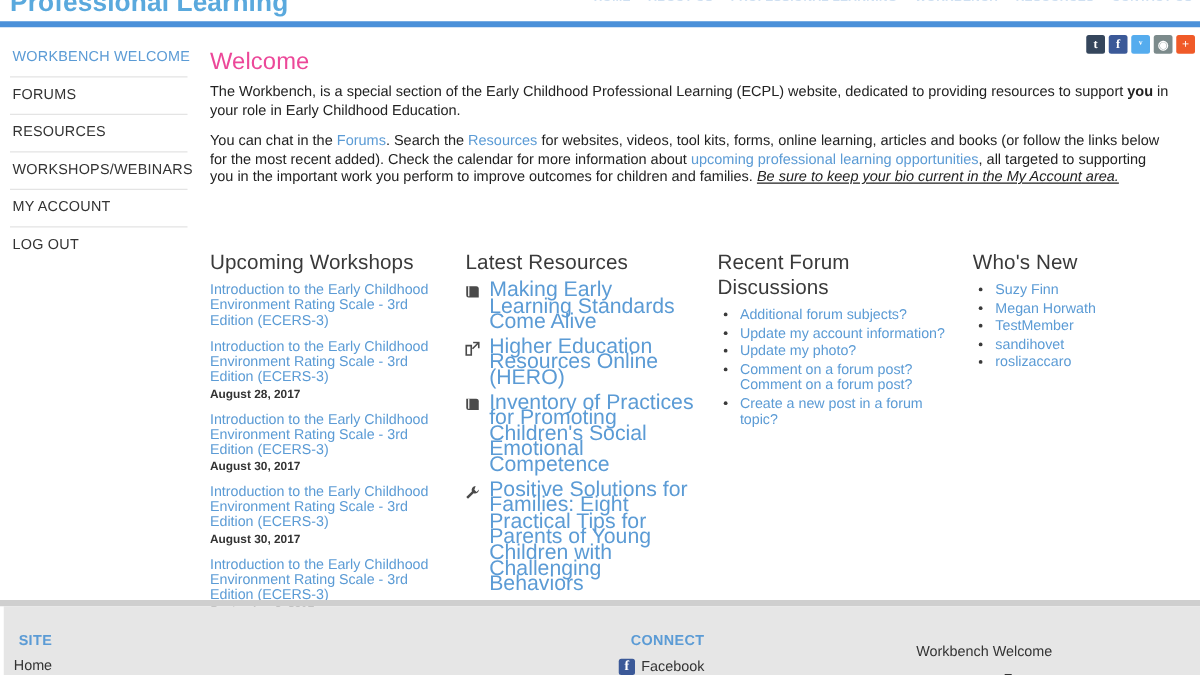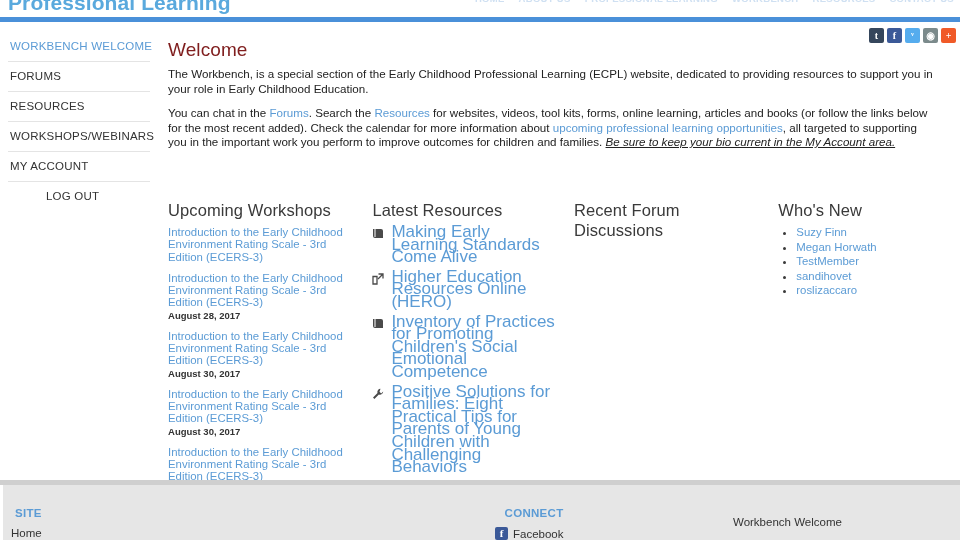--- a/index.html
+++ b/index.html
@@ -44,21 +44,21 @@
   
   .sidebar {
     position: absolute; left: 0; top: 0; width: 158px; padding: 10px 8px 0 8px;
   }
   .side-item {
     font-size: 11.5px; letter-spacing: .2px; color: #333333;
     padding: 8px 2px 9px 2px; border-bottom: 1px solid #e4e4e4;
     text-transform: uppercase; cursor: pointer; white-space: nowrap;
   }
   .side-item.active { color: #5b9bd5; }
-  .side-item:last-child { border-bottom: none; margin-left: 36px; }
+  .side-item:last-child { border-bottom: none; }
 
   
   .social {
     position: absolute; right: 4px; top: 6px;
     display: flex; gap: 3px;
   }
   .social i {
     width: 15px; height: 15px; border-radius: 2px;
     display: flex; align-items: center; justify-content: center;
     color: #ffffff; font-style: normal; font-size: 10px;
@@ -70,35 +70,35 @@
   .s-tw      { background: #55acee; }
   .s-reddit  { background: #7b8a8b; }
   .s-share   { background: #f05a28; font-family: "Liberation Sans", sans-serif; font-size: 12px; }
 
   
   .main {
     position: absolute; left: 168px; top: 0; right: 10px;
   }
   h1.welcome {
     margin: 0; padding: 17px 0 6px 0;
-    font-size: 19px; font-weight: normal; color: #7f1d1d;
+    font-size: 19px; font-weight: normal; color: #ec4899;
     letter-spacing: .1px;
   }
   p.intro {
     margin: 0 0 10px 0; font-size: 11.6px; line-height: 14.6px;
     color: #222222; max-width: 770px;
   }
-  p.intro b { font-weight: normal; }
+  p.intro b { font-weight: bold; }
   p.intro i { font-style: italic; text-decoration: underline; }
   a.lnk { color: #5b9bd5; text-decoration: none; cursor: pointer; }
 
   
   .cols {
     position: absolute; left: 168px; top: 178px; right: 0;
-    display: flex; gap: 18px; justify-content: flex-end;
+    display: flex; gap: 18px;
   }
   .col-workshops { width: 200px; }
   .col-resources { width: 197px; }
   .col-forum     { width: 200px; }
   .col-new       { width: 195px; }
 
   h2.colhead {
     margin: 0 0 6px 0; font-size: 16.5px; font-weight: normal;
     color: #3a3a3a; line-height: 20px; letter-spacing: .1px;
   }
@@ -277,20 +277,27 @@
           <svg width="12" height="12" viewBox="0 0 12 12">
               <path d="M8.5.8a3.2 3.2 0 0 0-3 4.3L1 9.6l1.4 1.4 4.5-4.5a3.2 3.2 0 0 0 4.3-3l-2 2-1.7-1.7z" fill="#4a4a4a"></path>
             </svg>
         </span>
         <span class="res-title">Positive Solutions for Families: Eight Practical Tips for Parents of Young Children with Challenging Behaviors</span>
       </div>
     </div>
 
     <div class="col-forum">
       <h2 class="colhead">Recent Forum Discussions</h2>
+      <ul class="bullets">
+        <li>Additional forum subjects?</li>
+        <li>Update my account information?</li>
+        <li>Update my photo?</li>
+        <li>Comment on a forum post? Comment on a forum post?</li>
+        <li>Create a new post in a forum topic?</li>
+      </ul>
     </div>
 
     <div class="col-new">
       <h2 class="colhead">Who's New</h2>
       <ul class="bullets">
         <li>Suzy Finn</li>
         <li>Megan Horwath</li>
         <li>TestMember</li>
         <li>sandihovet</li>
         <li>roslizaccaro</li>

